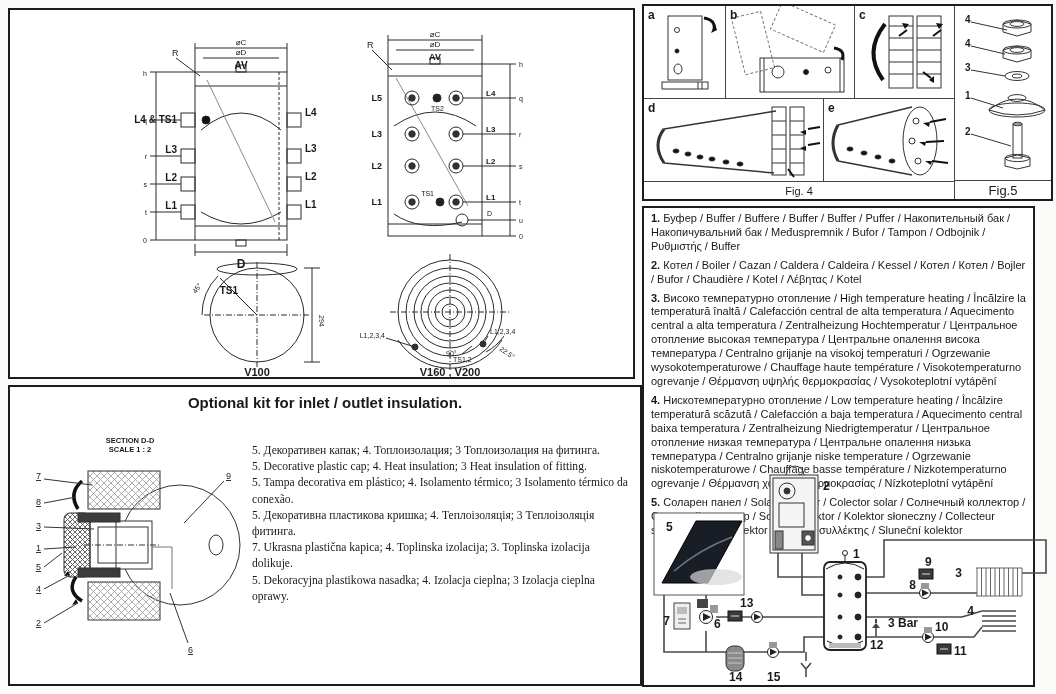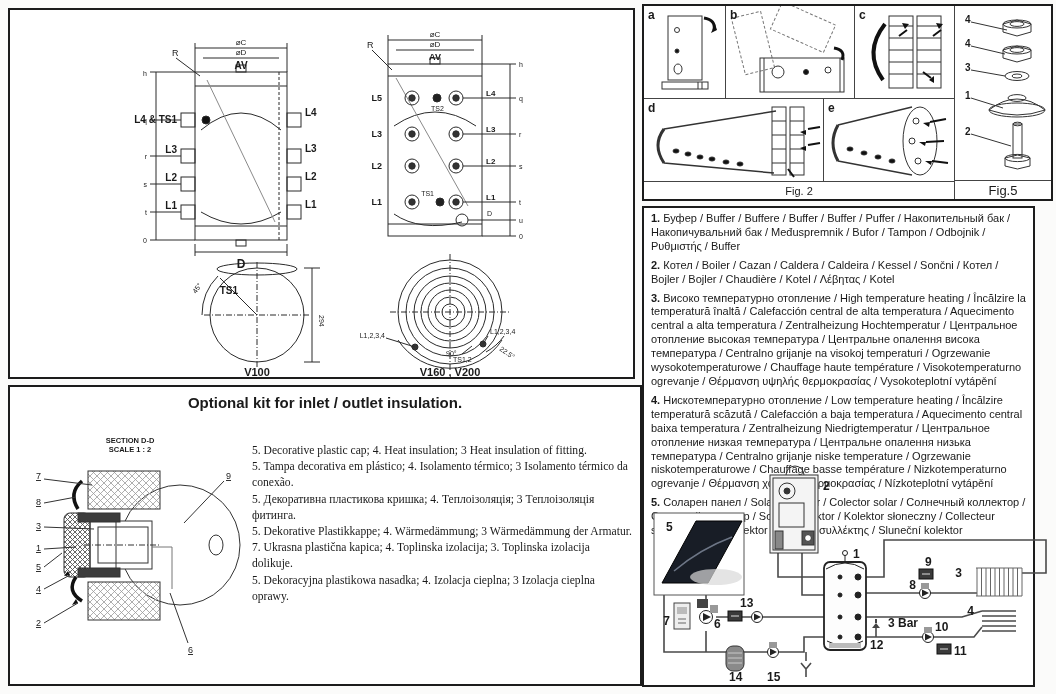--- a/index.html
+++ b/index.html
@@ -319,21 +319,21 @@
               <ellipse cx="26" cy="50" rx="3" ry="2" fill="#111"></ellipse>
                 <ellipse cx="40" cy="54" rx="3" ry="2" fill="#111"></ellipse>
               <ellipse cx="54" cy="58" rx="3" ry="2" fill="#111"></ellipse>
                 <ellipse cx="68" cy="62" rx="3" ry="2" fill="#111"></ellipse>
             </g>
             <path d="M122,20 l-16,3 M120,42 l-18,1 M124,64 l-16,-2" stroke="#111" stroke-width="2" fill="none"></path>
             <path d="M106,23 l-7,1 6,4 z M102,43 l-7,0 6,4 z M108,62 l-7,0 6,4 z" fill="#111"></path>
           </svg>
         </div>
       </div>
-      <div class="figcap">Fig. 2</div>
+      <div class="figcap">Fig. 4</div>
     </div>
     <div class="figright">
       <div class="fig5parts">
         <svg width="96" height="173" viewBox="0 0 96 173">
           <g stroke="#333" fill="none">
             <line x1="16" y1="16" x2="52" y2="24"></line>
               <line x1="16" y1="40" x2="50" y2="48"></line>
             <line x1="16" y1="64" x2="50" y2="70"></line>
               <line x1="16" y1="92" x2="48" y2="102"></line>
               <line x1="16" y1="128" x2="56" y2="140"></line>
@@ -420,34 +420,34 @@
       <text x="16" y="102" text-decoration="underline">3</text>
       <text x="16" y="124" text-decoration="underline">1</text>
       <text x="16" y="143" text-decoration="underline">5</text>
       <text x="16" y="165" text-decoration="underline">4</text>
       <text x="16" y="199" text-decoration="underline">2</text>
       <text x="206" y="52" text-decoration="underline">9</text>
       <text x="168" y="226" text-decoration="underline">6</text>
     </g>
   </svg>
   <div class="kit-lines">
+    <div>5. Декоративен капак; 4. Топлоизолация; 3 Топлоизолация на фитинга.</div>
     <div>5. Decorative plastic cap; 4. Heat insulation; 3 Heat insulation of fitting.</div>
     <div>5. Tampa decorativa em plástico; 4. Isolamento térmico; 3 Isolamento térmico da conexão.</div>
     <div>5. Декоративна пластикова кришка; 4. Теплоізоляція; 3 Теплоізоляція фитинга.</div>
-    <div>5. Dekorative Plastikkappe; 4. Wärmedämmung; 3 Wärmedämmung der Armatur.</div>
     <div>7. Ukrasna plastična kapica; 4. Toplinska izolacija; 3. Toplinska izolacija dolikuje.</div>
     <div>5. Dekoracyjna plastikowa nasadka; 4. Izolacja cieplna; 3 Izolacja cieplna oprawy.</div>
 
   </div>
 </div>
 
 <div class="panel" id="box-br">
   <div class="legend">
     <p><b>1.</b> <span>Буфер / Buffer / Buffere / Buffer / Buffer / Puffer / Накопительный бак / Накопичувальний бак / Međuspremnik / Bufor / Tampon / Odbojnik / Ρυθμιστής / Buffer</span></p>
-    <p><b>2.</b> <span>Котел / Boiler / Cazan / Caldera / Caldeira / Kessel / Sončni / Котел / Bojler / Bojler / Chaudière / Kotel / Λέβητας / Kotel</span></p>
+    <p><b>2.</b> <span>Котел / Boiler / Cazan / Caldera / Caldeira / Kessel / Котел / Котел / Bojler / Bufor / Chaudière / Kotel / Λέβητας / Kotel</span></p>
     <p><b>3.</b> <span>Високо температурно отопление / High temperature heating / Încălzire la temperatură înaltă / Calefacción central de alta temperatura / Aquecimento central a alta temperatura / Zentralheizung Hochtemperatur / Центральное отопление высокая температура / Центральне опалення висока температура / Centralno grijanje na visokoj temperaturi / Ogrzewanie wysokotemperaturowe / Chauffage haute température / Visokotemperaturno ogrevanje / Θέρμανση υψηλής θερμοκρασίας / Vysokoteplotní vytápění</span></p>
     <p><b>4.</b> <span>Нискотемпературно отопление / Low temperature heating / Încălzire temperatură scăzută / Calefacción a baja temperatura / Aquecimento central baixa temperatura / Zentralheizung Niedrigtemperatur / Центральное отопление низкая температура / Центральне опалення низька температура / Centralno grijanje niske temperature / Ogrzewanie niskotemperaturowe / Chauffage basse température / Nizkotemperaturno ogrevanje / Θέρμανση χαμηλής θερμοκρασίας / Nízkoteplotní vytápění</span></p>
     <p><b>5.</b> <span>Соларен панел / Solar collector / Colector solar / Солнечный коллектор / Сонячний колектор / Solarni kolektor / Kolektor słoneczny / Collecteur solaire / Sončni kolektor / Ηλιακός συλλέκτης / Sluneční kolektor</span></p>
   </div>
   <svg style="position:absolute;left:0;bottom:2px" width="407" height="218" viewBox="0 0 407 218">
 
     <g stroke="#4a4a4a" stroke-width="1.6" fill="none">
       <path d="M134,88 V112 H180"></path>
       <path d="M158,88 V130 H180"></path>
       <path d="M222,112 H240 V75 H402 V108 H378"></path>

